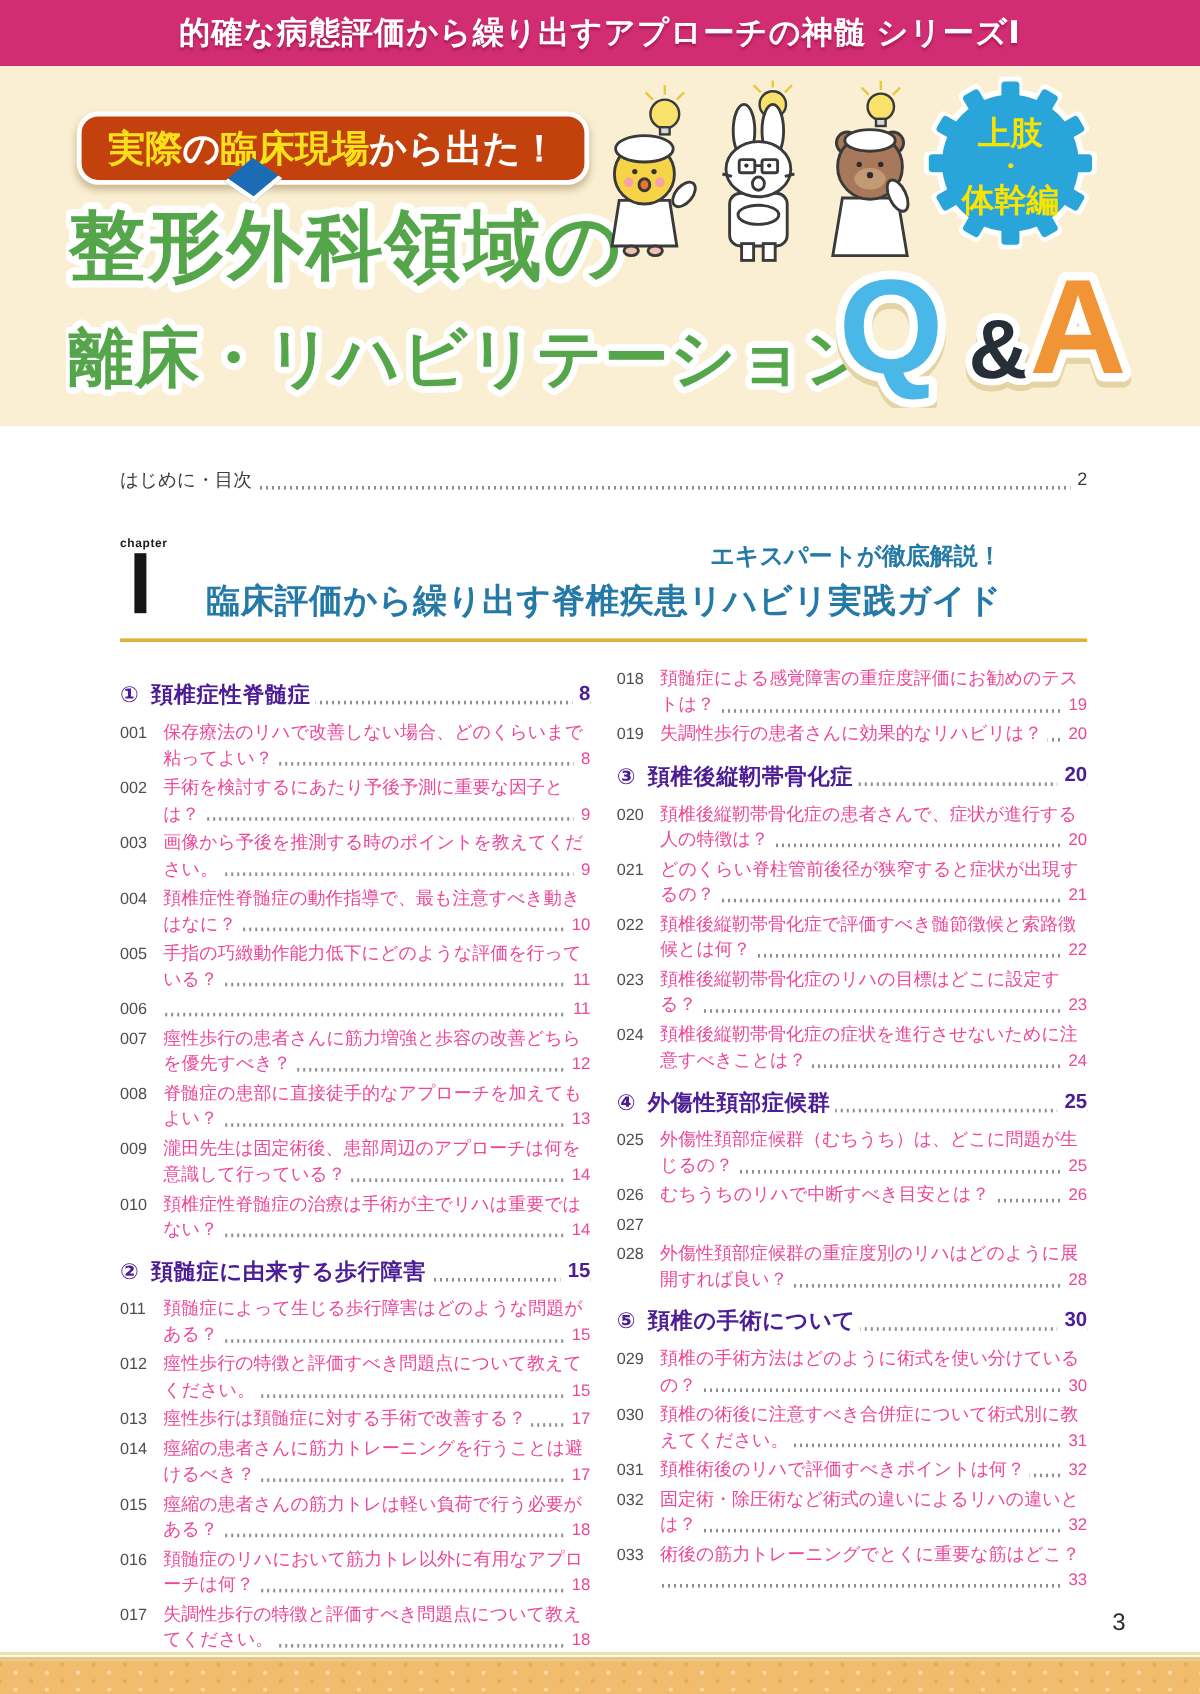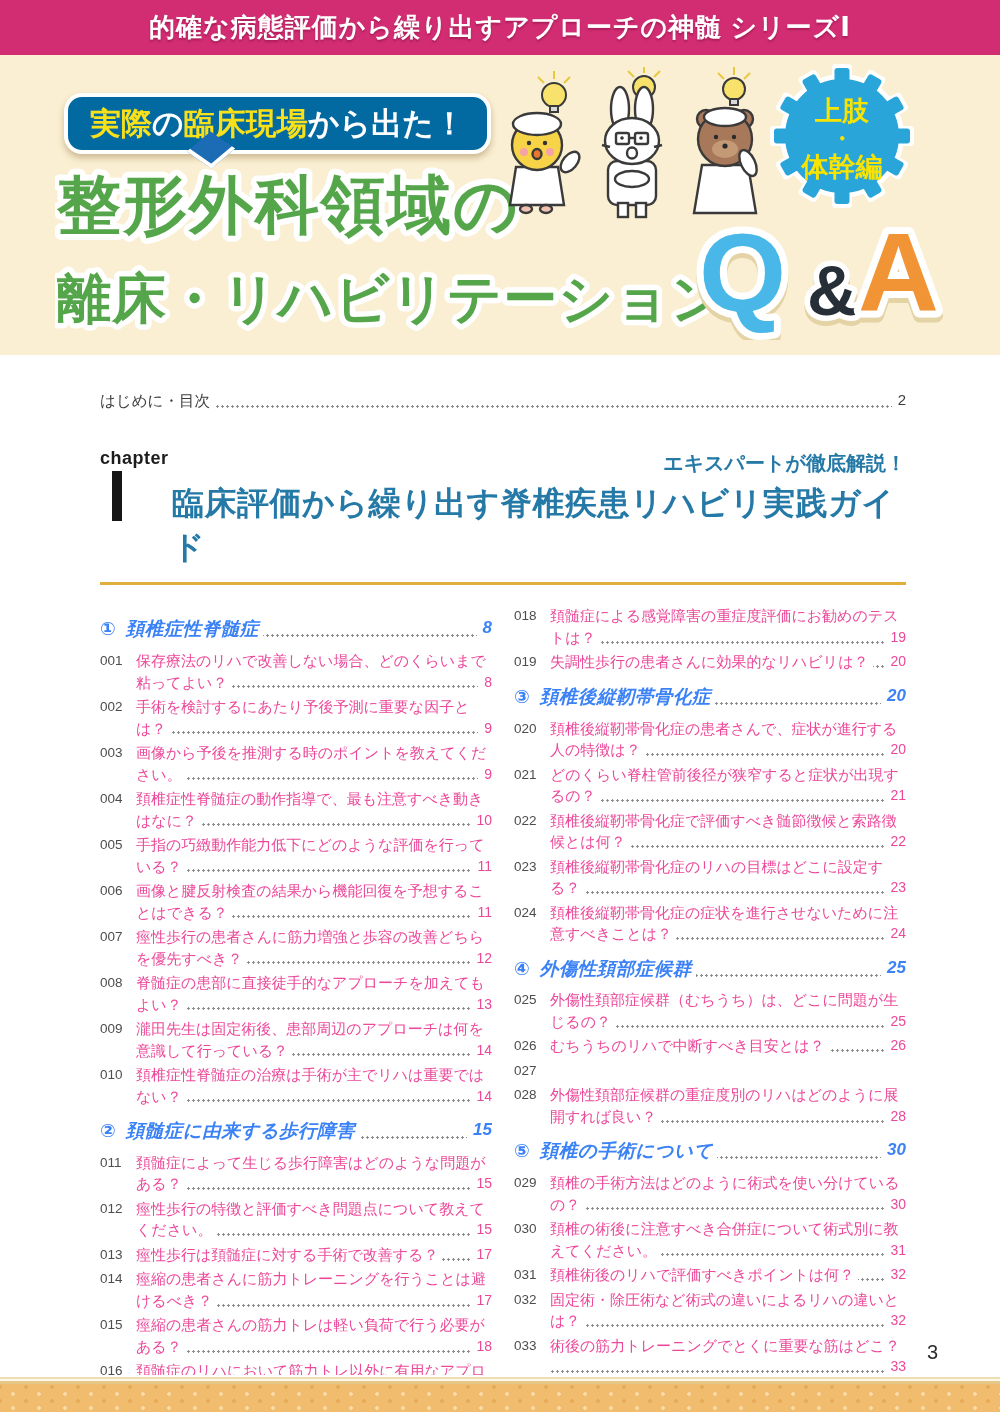--- a/index.html
+++ b/index.html
@@ -24,21 +24,21 @@
   }
 
   
   .hero {
     position: relative;
     height: 300px;
     background: #faefd2;
   }
   .bubble {
     position: absolute; left: 64px; top: 38px;
-    background: #0369a1;
+    background: #c2410c;
     border: 4px solid #fff;
     border-radius: 18px;
     padding: 11px 22px;
     box-shadow: 0 4px 6px rgba(150,120,70,.45);
     font-size: 31px; font-weight: bold; line-height: 1;
     white-space: nowrap;
   }
   .bubble .hl { color: #f8e11a; }
   .bubble .wt { color: #ffffff; }
   .bubble-tail {
@@ -63,42 +63,41 @@
   }
   .lead-row .t { background: #fff; padding-right: 4px; }
   .lead-row .pg { float: right; background: #fff; padding-left: 6px; }
 
   .intro-row { font-size: 15.5px; color: #3d3d3d; line-height: 1.5; }
   .intro-row .pg { font-size: 15px; color: #3d3d3d; }
 
   
   .chapter { display: flex; margin-top: 36px; align-items: flex-start; }
   .chapter-left { width: 66px; }
-  .chapter-word { font-size: 18px; color: #1c1c1c; font-weight: bold; letter-spacing: .5px; }
+  .chapter-word { font-size: 10px; color: #1c1c1c; font-weight: bold; letter-spacing: .5px; }
   .chapter-bar {
     margin: 2px 0 0 12px;
     width: 10px; height: 50px;
     background: #161616;
     color: transparent; overflow: hidden; font-size: 10px;
   }
   .chapter-right { padding-left: 6px; }
   .chapter-sub { color: #2579a6; font-size: 20px; font-weight: bold; margin-top: 2px; text-align: right; }
-  .chapter-title { color: #2579a6; font-size: 32px; font-weight: bold; margin-top: 5px; letter-spacing: .5px; }
+  .chapter-title { color: #2579a6; font-size: 28px; font-weight: bold; margin-top: 5px; letter-spacing: .5px; }
   .chapter-rule { height: 3px; background: #e0af3e; margin-top: 12px; }
 
   
   .toc-columns { display: flex; gap: 22px; margin-top: 20px; }
   .toc-col { width: 392px; }
 
   .toc-section {
-    font-size: 18.5px; font-weight: bold; color: #3b82f6;
+    font-size: 18.5px; font-weight: bold; color: #4c1d95;
     line-height: 1.5;
     margin: 10px 0 7px 0;
     background-position: left bottom 6px;
-    font-style: italic;
   }
   .toc-section .t { letter-spacing: .5px; }
   .toc-section .pg { font-size: 17px; }
 
   .toc-item {
     display: grid; grid-template-columns: 36px 1fr; column-gap: 0;
     margin-bottom: 3px;
   }
   .toc-item .n {
     font-size: 13.5px; color: #4d4d4d; line-height: 21.5px; text-align: left;
@@ -306,21 +305,21 @@
           <div class="toc-item">
             <span class="n">004</span>
             <div class="toc-body lead-row"><span class="t">頚椎症性脊髄症の動作指導で、最も注意すべき動きはなに？ </span><span class="pg">10</span></div>
           </div>
           <div class="toc-item">
             <span class="n">005</span>
             <div class="toc-body lead-row"><span class="t">手指の巧緻動作能力低下にどのような評価を行っている？ </span><span class="pg">11</span></div>
           </div>
           <div class="toc-item">
             <span class="n">006</span>
-            <div class="toc-body lead-row"><span class="t">画像と腱反射検査の結果から機能回復を予想することはできる？ </span><span class="pg">11</span></div>
+            <div class="toc-body lead-row"><span class="pg">11</span></div>
           </div>
           <div class="toc-item">
             <span class="n">007</span>
             <div class="toc-body lead-row"><span class="t">痙性歩行の患者さんに筋力増強と歩容の改善どちらを優先すべき？ </span><span class="pg">12</span></div>
           </div>
           <div class="toc-item">
             <span class="n">008</span>
             <div class="toc-body lead-row"><span class="t">脊髄症の患部に直接徒手的なアプローチを加えてもよい？ </span><span class="pg">13</span></div>
           </div>
           <div class="toc-item">

